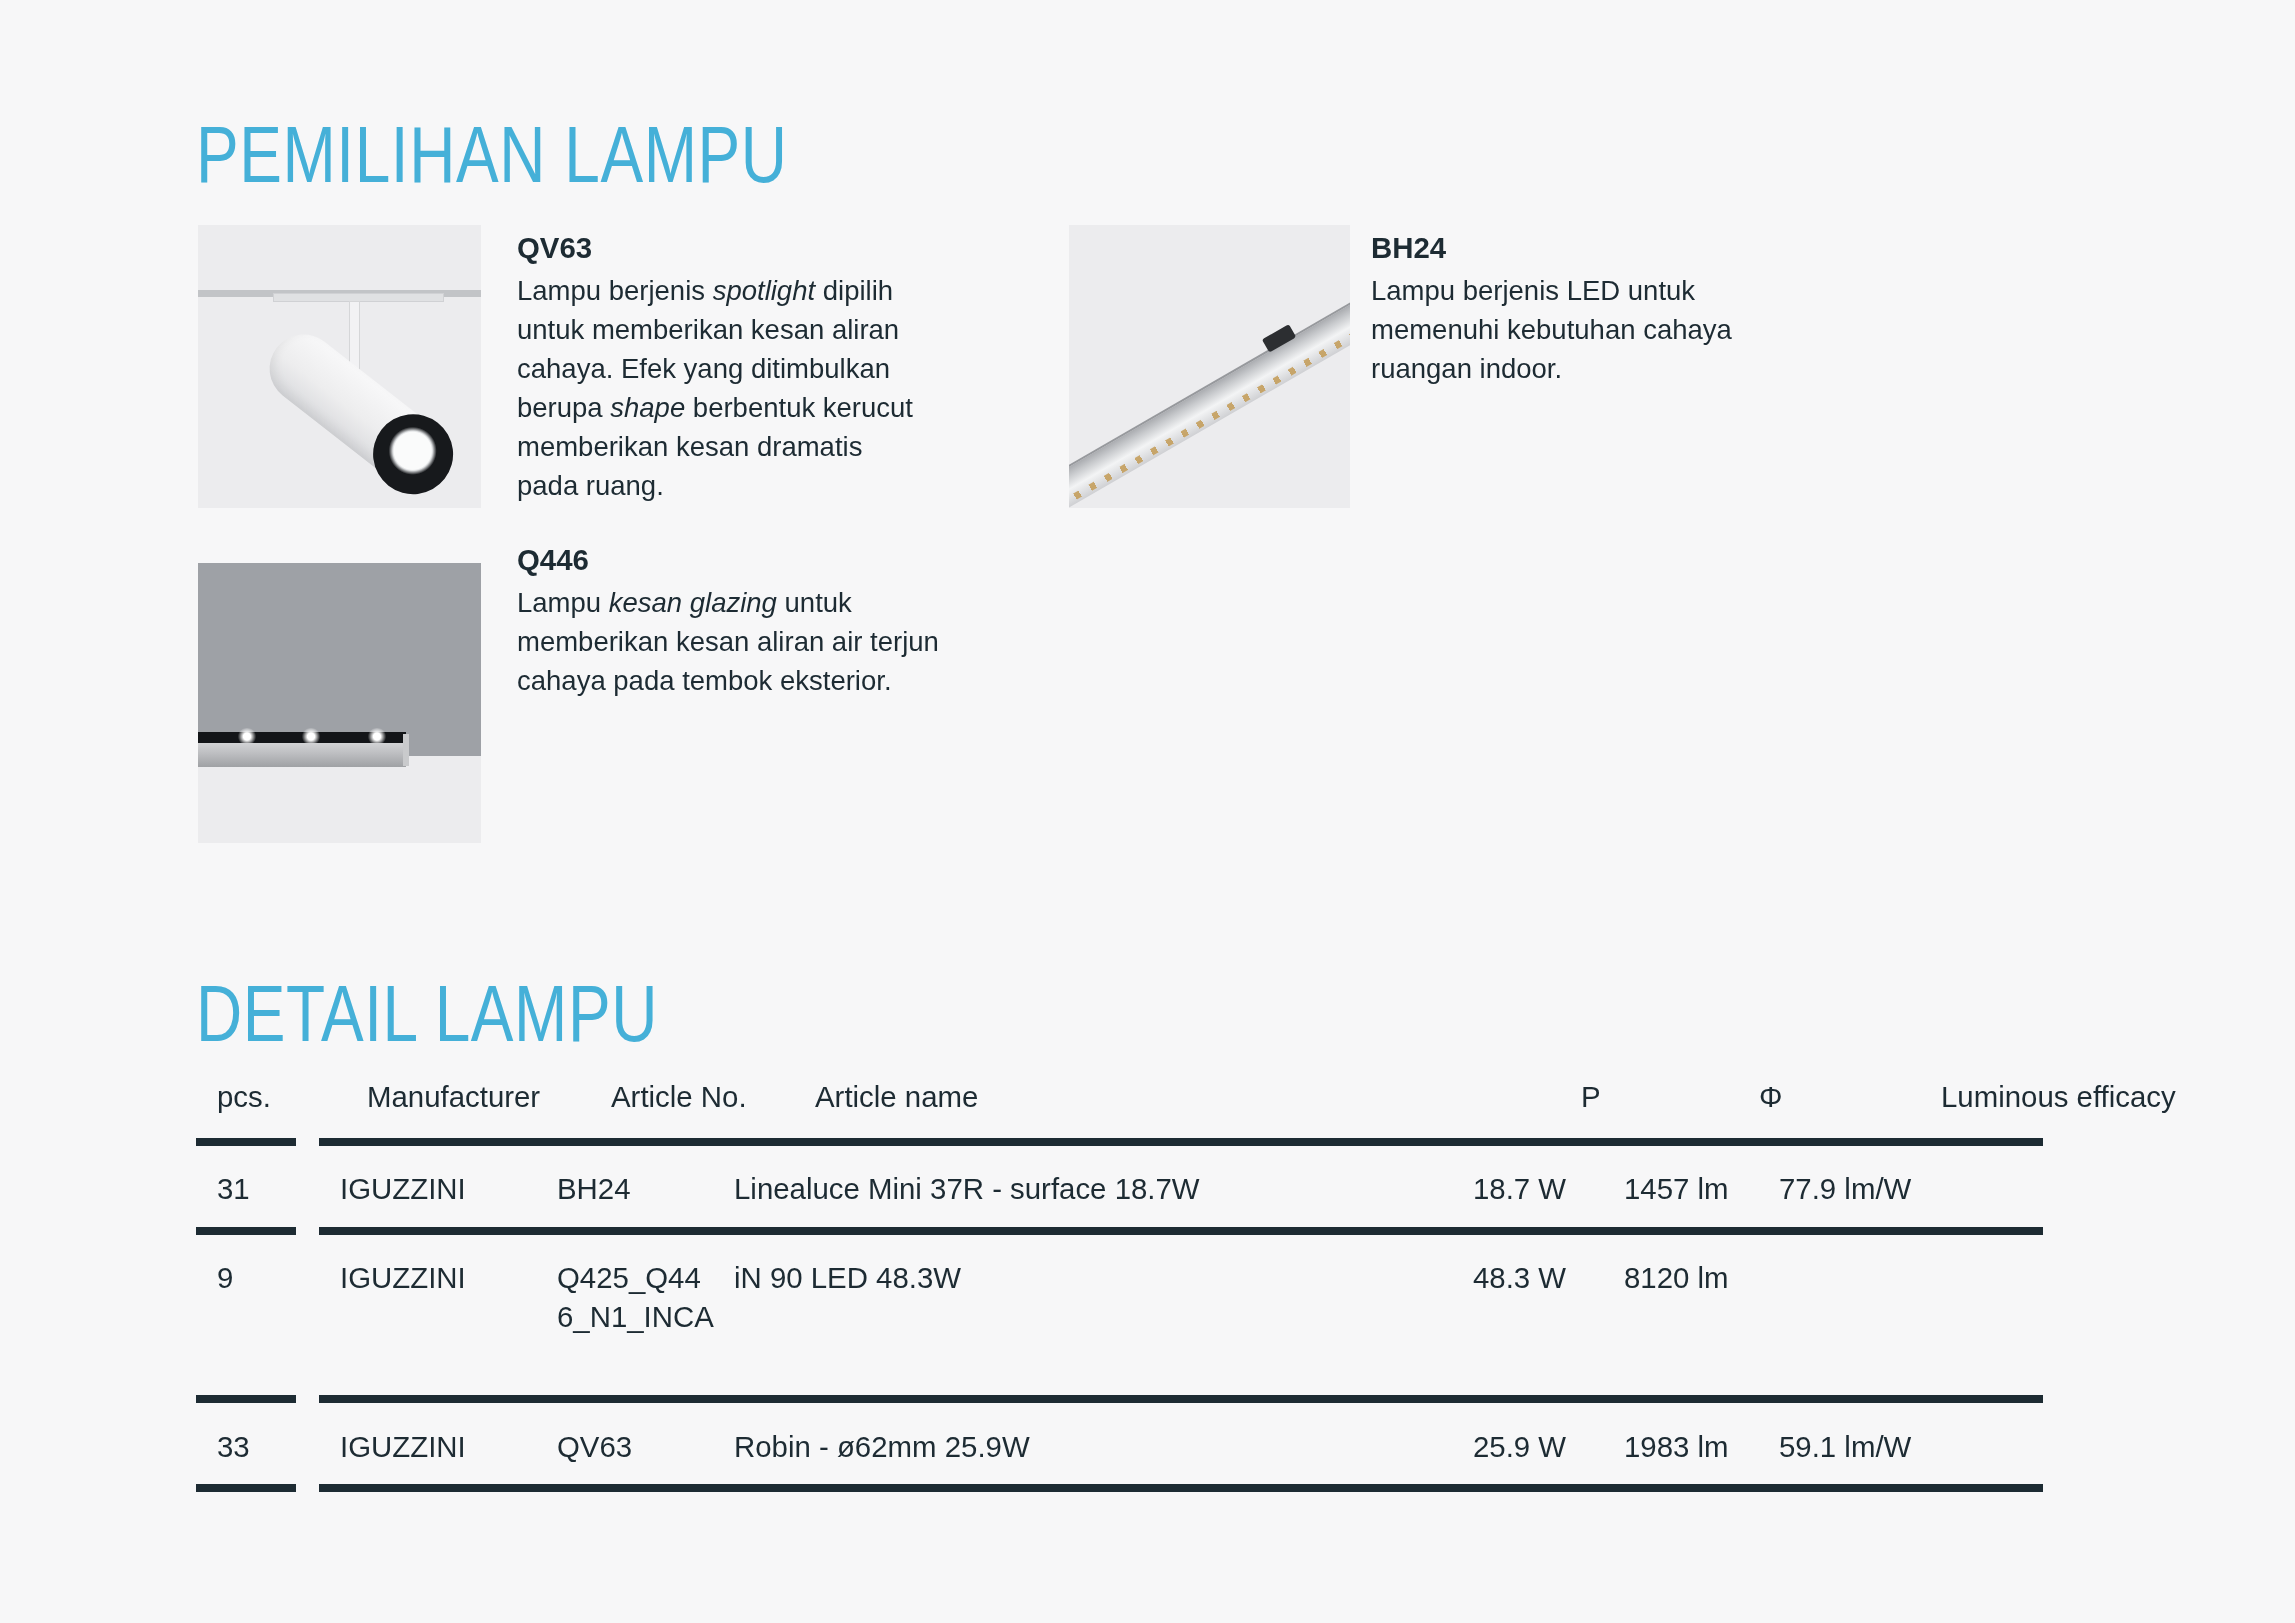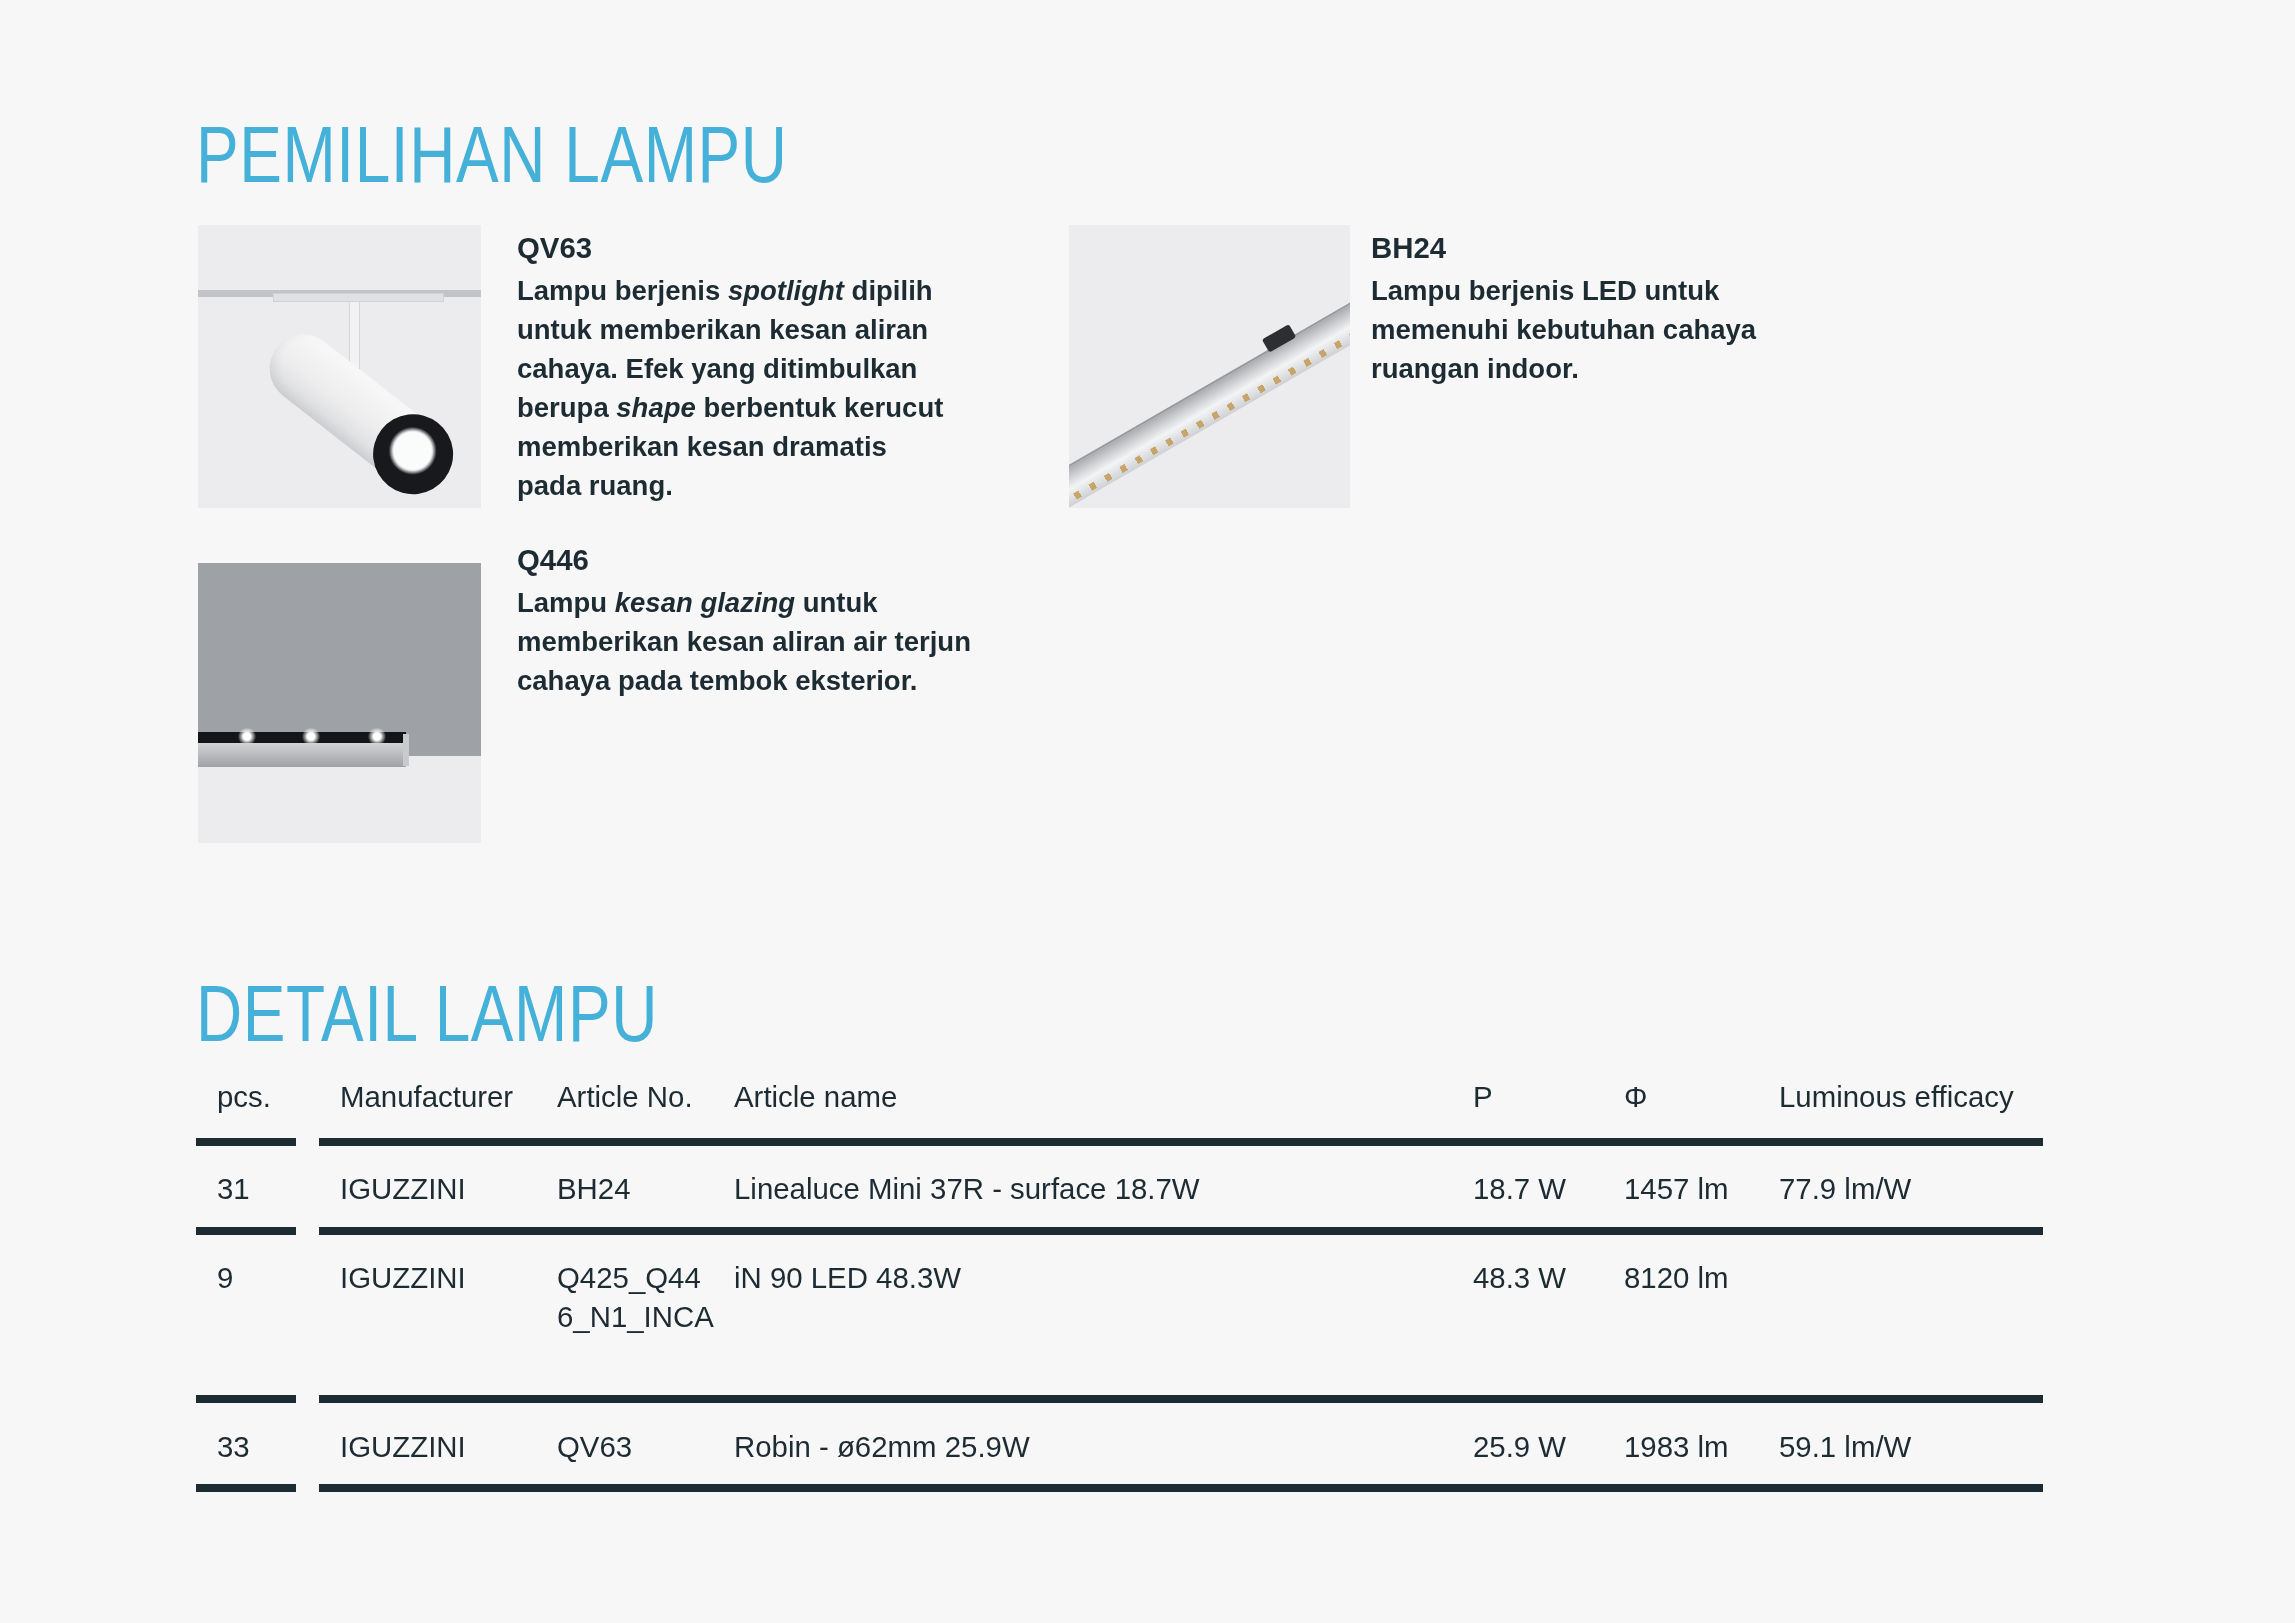--- a/index.html
+++ b/index.html
@@ -21,21 +21,21 @@
     letter-spacing:0.7px;
   }
   #title-pemilihan{left:196px; top:115px;}
   #title-detail{left:196px; top:974px;}
   
   .img-card{background:var(--card-bg); overflow:hidden;}
   #img-qv63{left:198px; top:225px; width:283px; height:283px;}
   #img-bh24{left:1069px; top:225px; width:281px; height:283px;}
   #img-q446{left:198px; top:563px; width:283px; height:280px;}
   .card-text h3{font-size:29.4px; font-weight:700; line-height:37px; margin-bottom:5.2px;}
-  .card-text p{font-size:27.5px; line-height:39px; white-space:pre-line;font-weight:bold;}
+  .card-text p{font-size:27.5px; line-height:39px; white-space:pre-line;}
   #txt-qv63{left:517px; top:229px; width:589px;}
   #txt-bh24{left:1371px; top:229px; width:589px;}
   #txt-q446{left:517px; top:541px; width:622px;}
   
   .qv-track{position:absolute; left:0; right:0; top:65px; height:6.5px; background:#c2c4c7;}
   .qv-plate{position:absolute; left:75px; top:68px; width:171px; height:9.2px; background:#e0e1e3; border:0.7px solid #d0d1d4;}
   .qv-stem{position:absolute; left:151px; top:76px; width:11px; height:97px; background:#f2f2f4; border:0.7px solid #d5d6d8;}
   .qv-spot{position:absolute; left:58px; top:149px; width:196px; height:68px; transform:rotate(38deg);}
   .qv-spot-body{position:absolute; inset:0; border-radius:34px;
     background:linear-gradient(180deg,#f8f8f9 0%,#ededee 55%,#d9dadd 100%);
@@ -55,21 +55,21 @@
   .q4-face{position:absolute; left:0; right:2.6px; top:0; height:10.5px; background:#131518;}
   .q4-dot{position:absolute; top:-3.9px; width:19.6px; height:17px; border-radius:50%;
     background:radial-gradient(circle,#ffffff 0 28%,rgba(255,255,255,0) 70%);}
   .q4-body{position:absolute; left:0; right:2.6px; top:10.5px; bottom:0;
     background:linear-gradient(180deg,#d2d3d5 0%,#bcbdc0 45%,#9fa1a4 100%);}
   .q4-end{position:absolute; right:0; top:2px; bottom:1.3px; width:5.9px; background:#c9cacc;}
   
   .dtable{left:196px; top:1077px; width:1847px;}
   .trow{display:grid; grid-template-columns:123px 217px 177px 739px 151px 155px 285px;}
   .trow .c{font-size:29.4px; line-height:39px; padding-left:21px; white-space:pre-line;}
-  .trow.thead{padding:0 0 22px 0;}
+  .trow.thead{padding:0 0 22px 0;gap:27px;}
   .trow.tbody{padding:23.6px 0 18.3px 0;}
   .trow.tbody.tall{padding:23.6px 0 59px 0;}
   .rule{display:flex; height:7.9px;}
   .rule .sa{width:100px; margin-right:23px; background:var(--ink);}
   .rule .sb{flex:1; background:var(--ink);}
 </style>
 </head>
 <body>
 
 <div>

